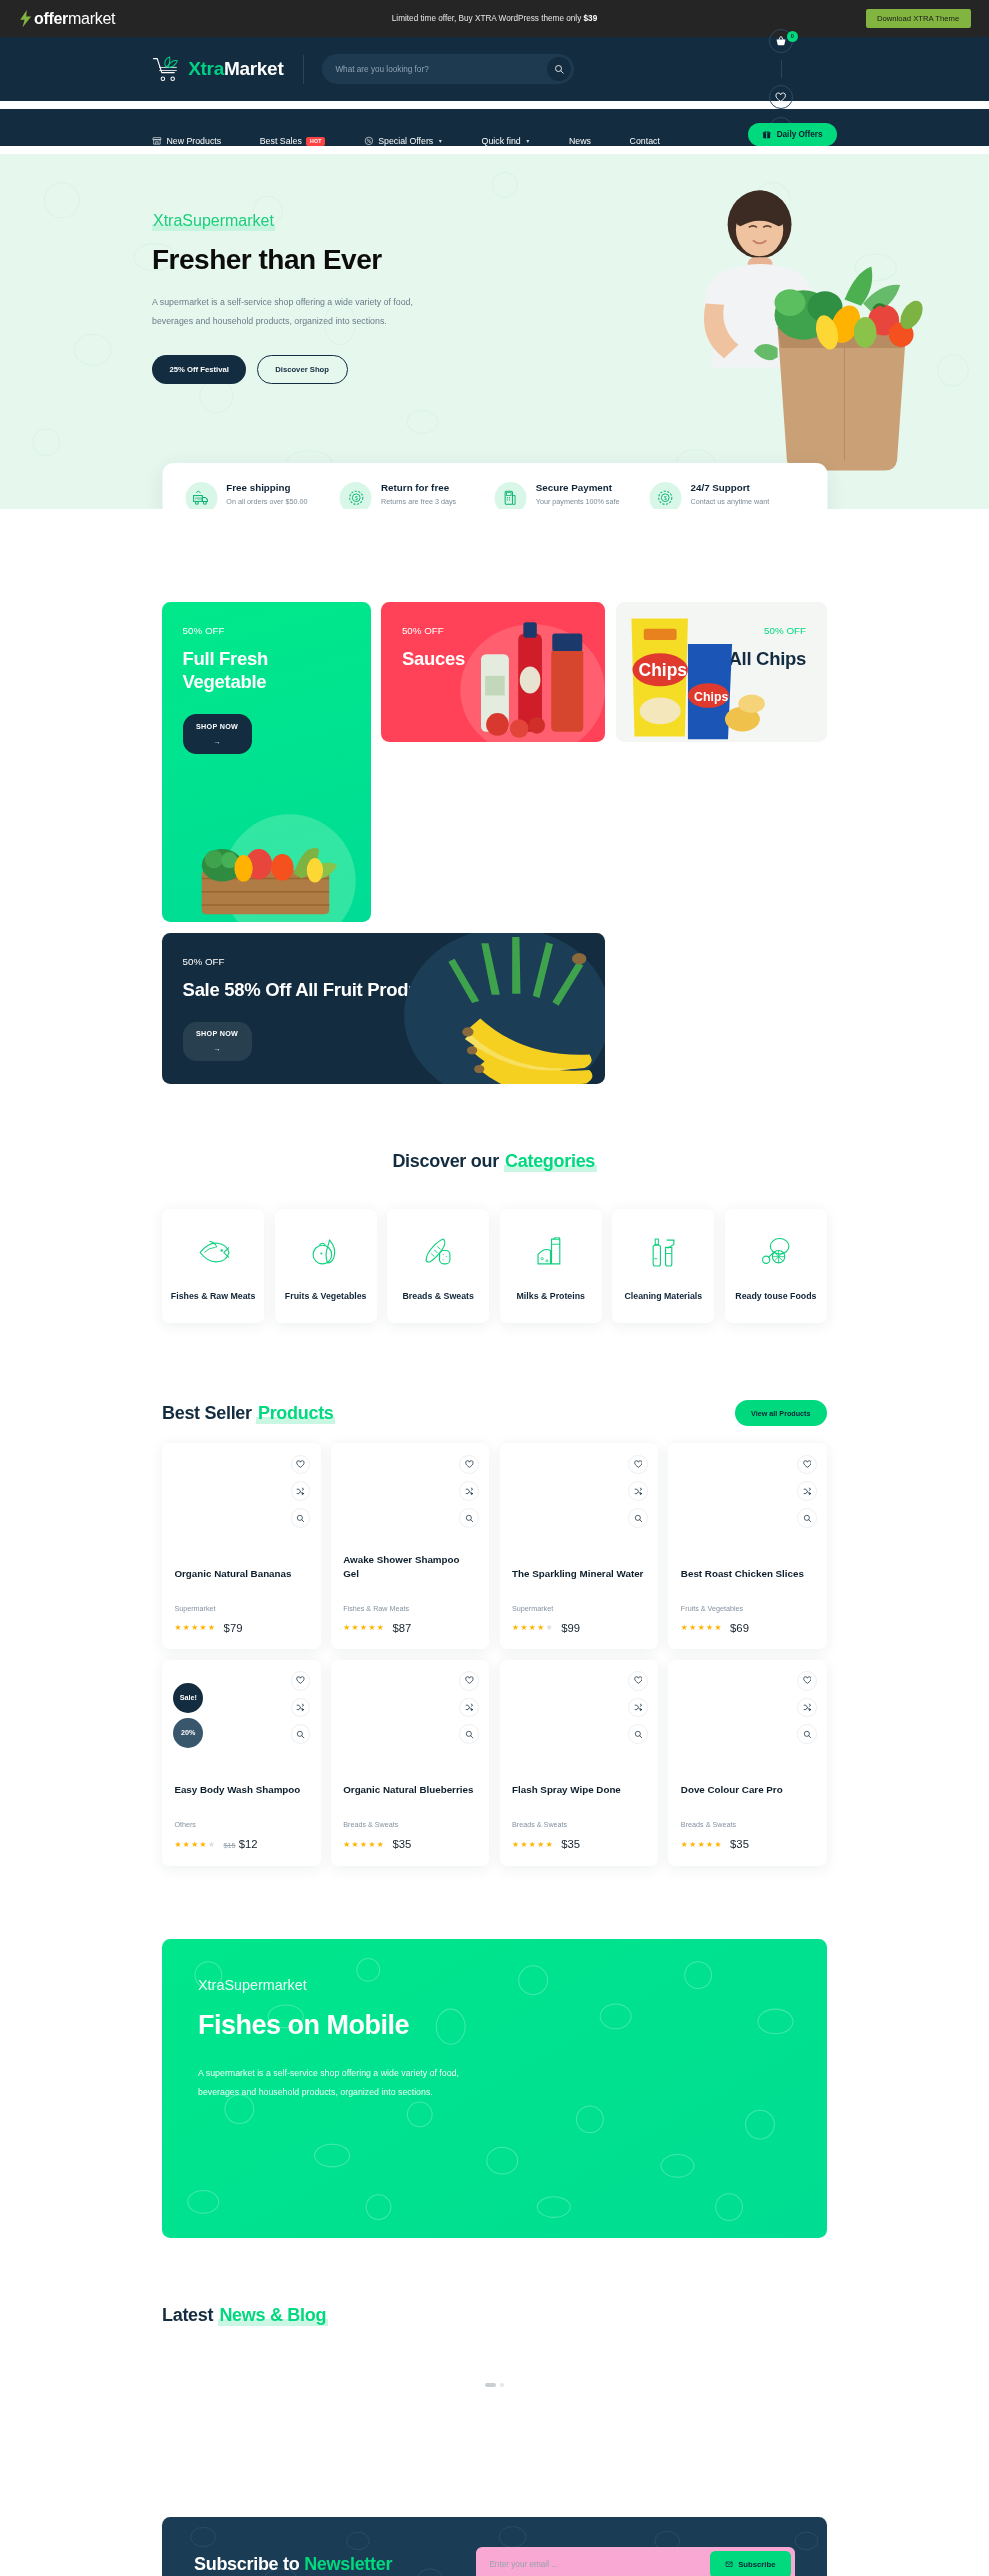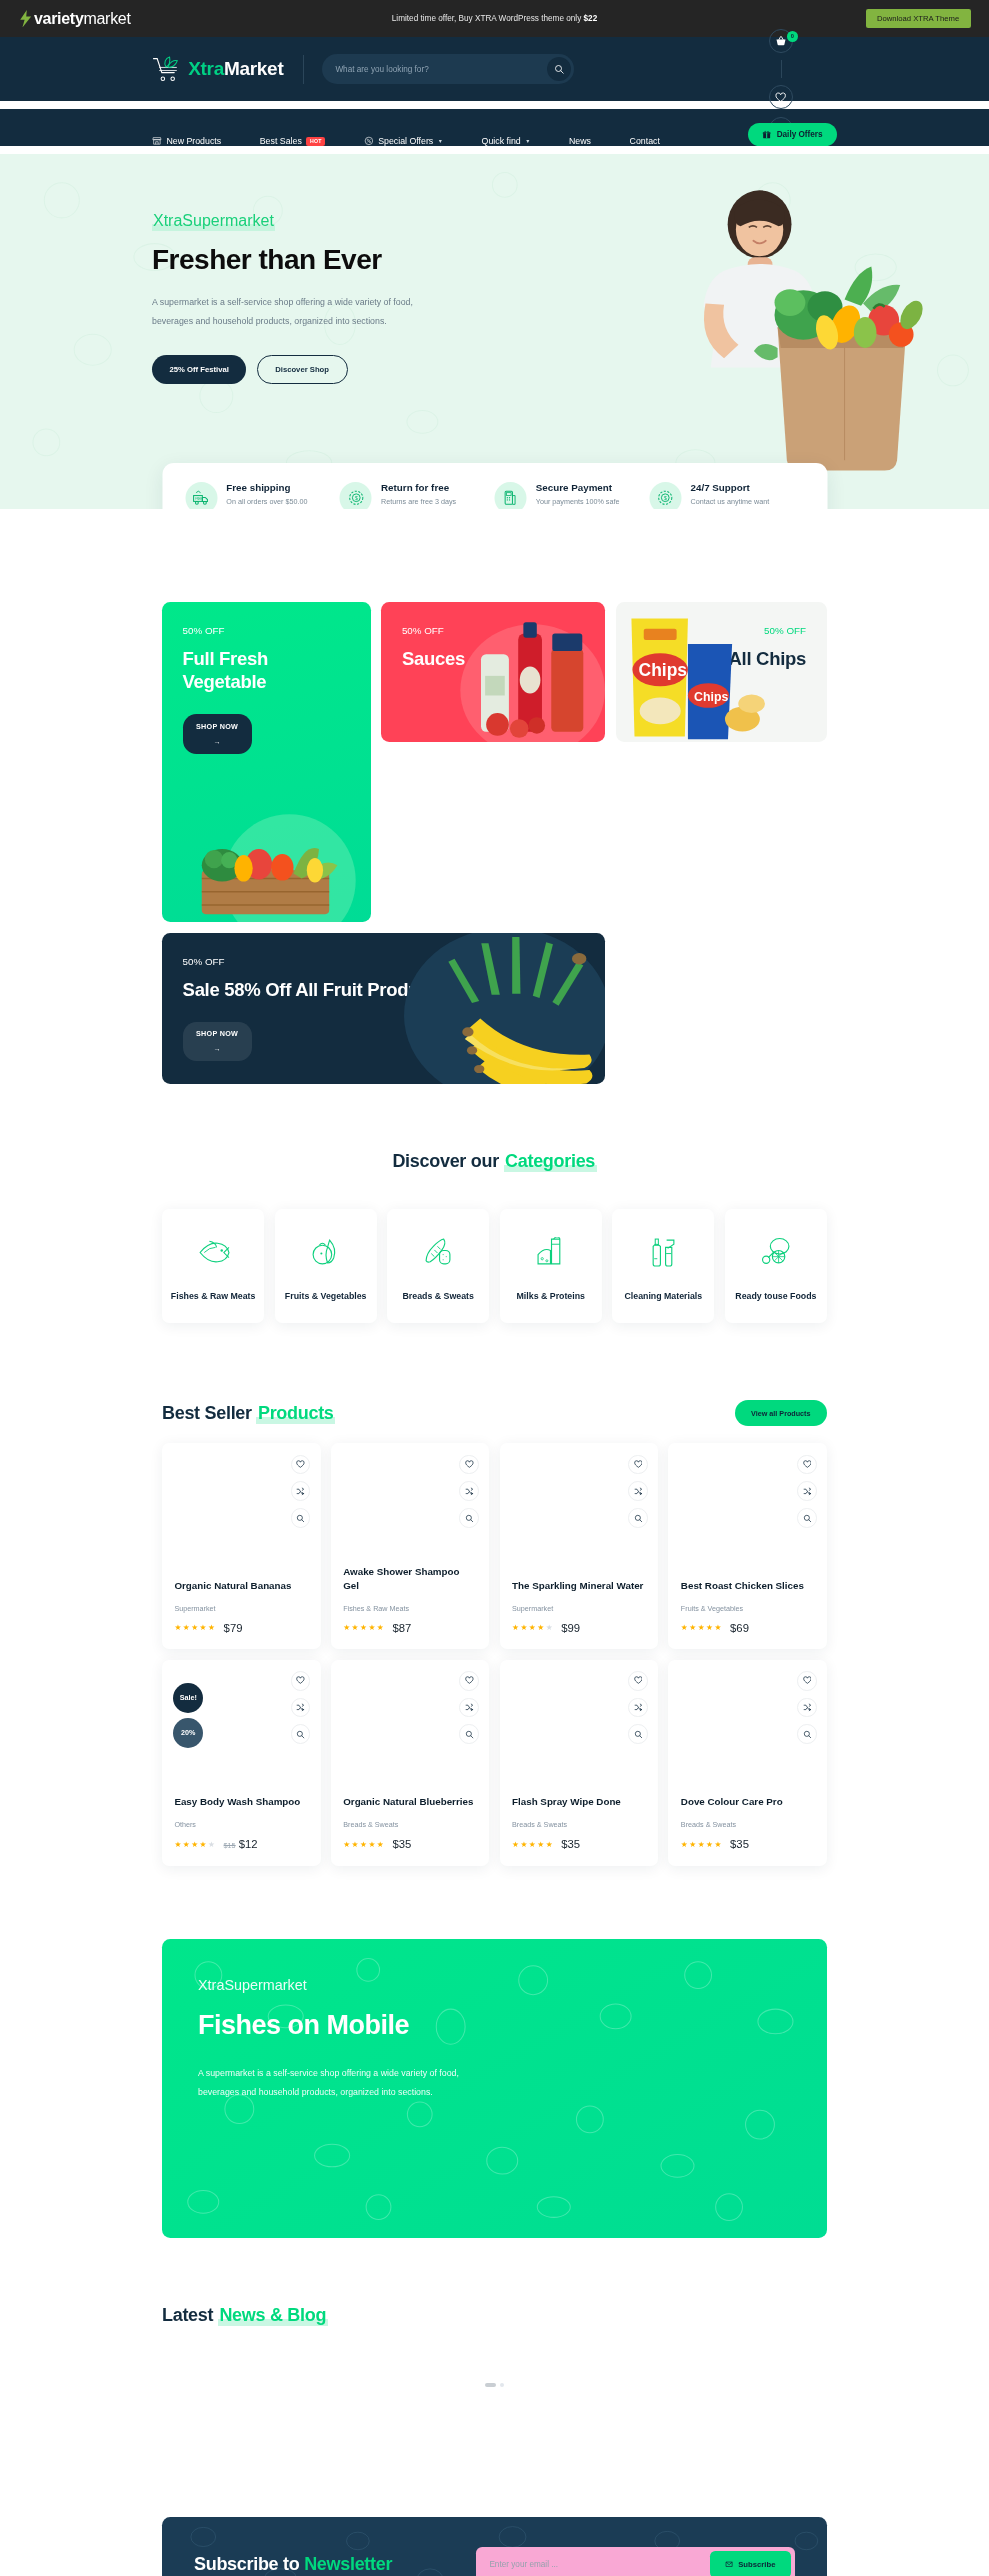--- a/index.html
+++ b/index.html
@@ -217,21 +217,21 @@
   .prod-badges { position: absolute; left: 11.3px; top: 23px; }
   .badge-sale, .badge-pct {
     width: 30px; height: 30px; border-radius: 50%; color: #fff;
     display: flex; align-items: center; justify-content: center;
     font-size: 7.2px; font-weight: 800;
   }
   .badge-sale { background: #132c3f; }
   .badge-pct { background: #38566c; margin-top: 5.2px; }
   .prod-body { position: absolute; left: 12.4px; right: 12.4px; bottom: 15.5px; }
   .prod-name { font-size: 9.8px; font-weight: 800; line-height: 1.4; color: #0d1e2c; }
-  .prod-cat { font-size: 7.2px; color: #8492a0; margin-top: 11px; }
+  .prod-cat { font-size: 7.2px; color: #8492a0; margin-top: 23px; }
   .prod-meta { display: flex; align-items: center; gap: 8.2px; margin-top: 9.3px; }
   .stars { display: flex; gap: 1px; font-size: 7.7px; color: #ffb400; letter-spacing: 0.5px; }
   .star-off { color: #d9dee3; }
   .price { font-size: 11.3px; font-weight: 500; color: #16212b; }
   .price-old { font-size: 7.2px; color: #9aa6b1; text-decoration: line-through; margin-right: 3.1px; }
 
   
   .mobile-banner {
     margin-top: 73px; height: 299px; border-radius: 8.2px;
     background: linear-gradient(150deg,#00e68b,#00dd93); position: relative; overflow: hidden;
@@ -279,24 +279,24 @@
 </head>
 <body>
 
 <div class="page">
 
   <div class="envato-bar">
     <div class="envato-logo">
       <svg class="envato-bolt" viewBox="0 0 24 32">
         <path d="M14 0 L2 18 H10 L6 32 L22 12 H13 Z" fill="#82b440"></path>
       </svg>
-      <span class="envato-word"><span>variety</span><span class="light">market</span></span>
+      <span class="envato-word"><span>offer</span><span class="light">market</span></span>
     </div>
     <div class="envato-offer">
-      <span>Limited time offer, Buy XTRA WordPress theme only </span><b>$22</b>
+      <span>Limited time offer, Buy XTRA WordPress theme only </span><b>$39</b>
     </div>
     <button class="envato-btn">Download XTRA Theme</button>
   </div>
 
   <div class="site-header">
     <div class="header-inner">
       <div class="brand">
         <svg class="brand-cart" viewBox="0 0 58 52">
           <path d="M3 5 h7 l9 27 h24" fill="none" stroke="#ffffff" stroke-width="2.2" stroke-linecap="round"></path>
           <path d="M14 22 h34 M14 28 h34" fill="none" stroke="#ffffff" stroke-width="1.6"></path>

